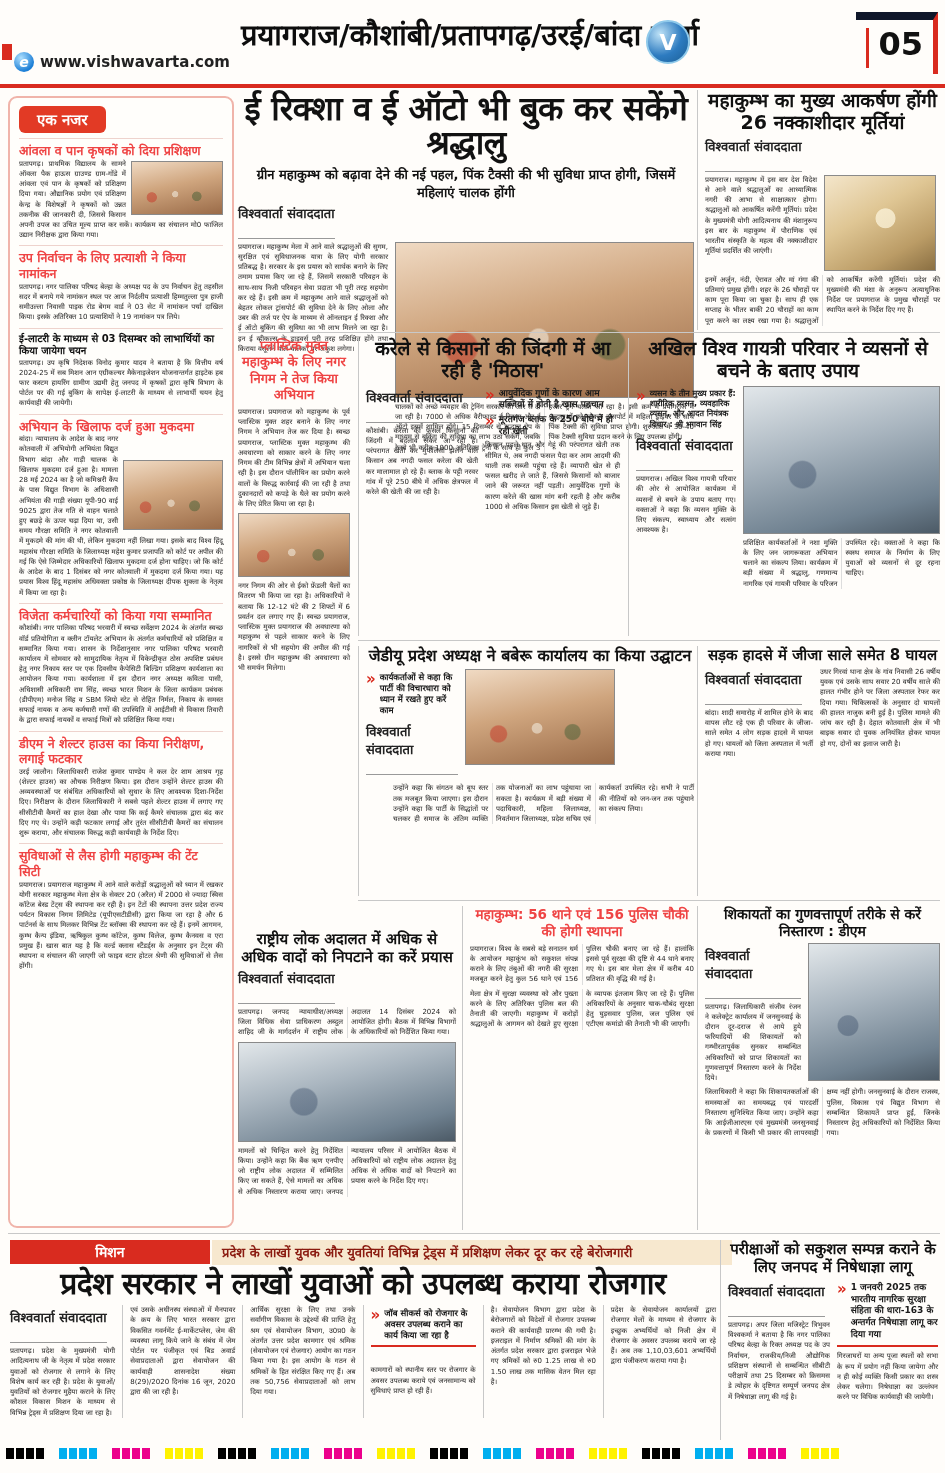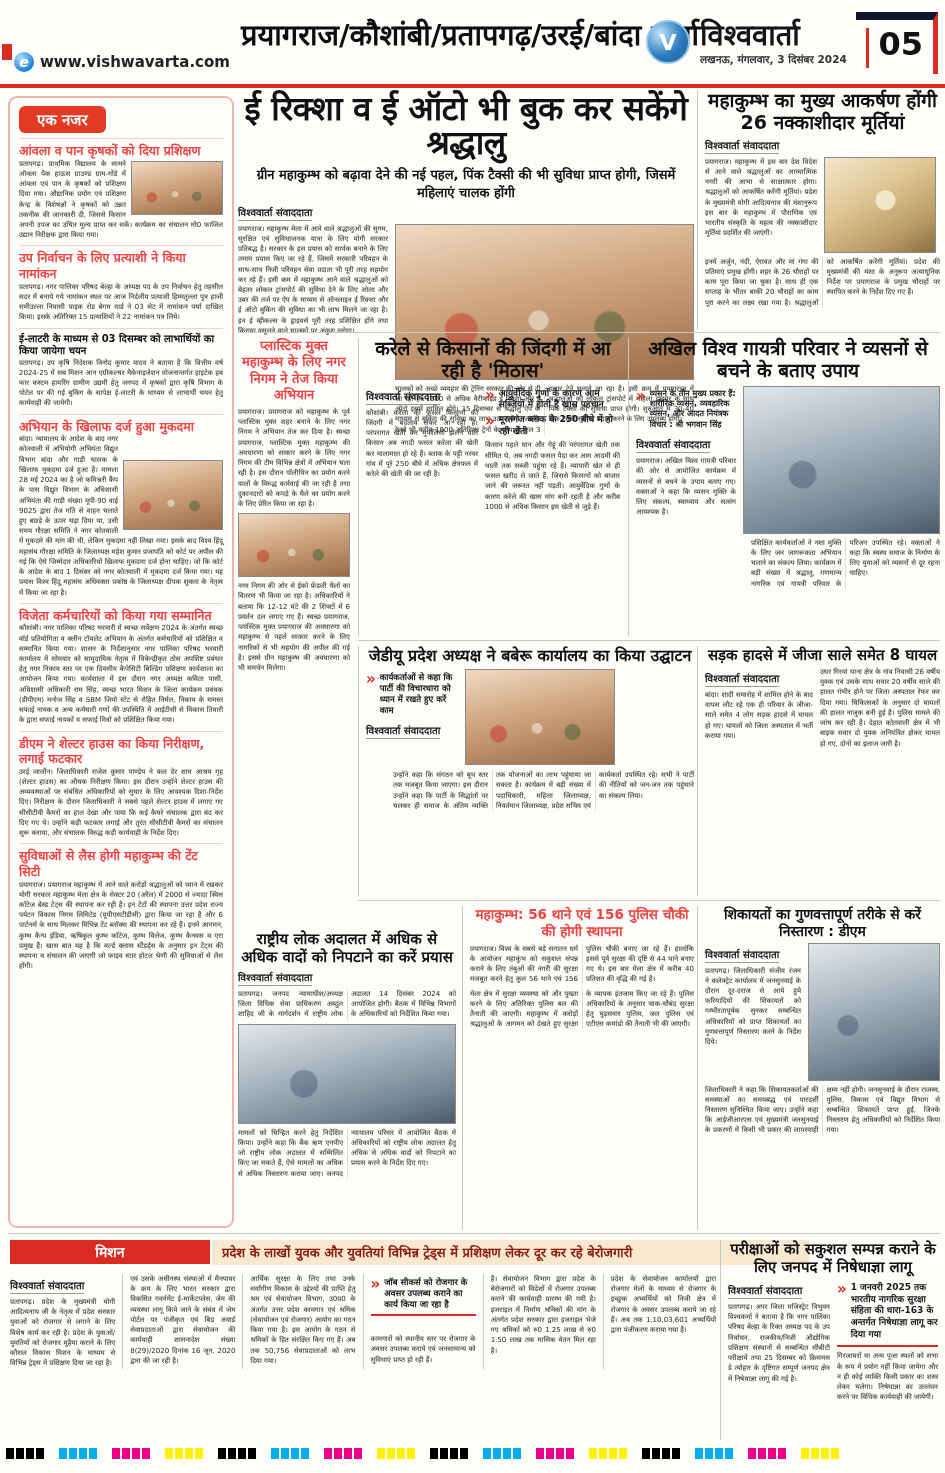--- a/index.html
+++ b/index.html
@@ -4,21 +4,21 @@
 <style>
   * { margin:0; padding:0; box-sizing:border-box; }
   html,body { background:#e9e9e9; }
   body { font-family:"DejaVu Sans", sans-serif; }
   .page { position:relative; width:945px; height:1473px; background:#fffdfa; margin:0 auto; overflow:hidden; }
   .abs { position:absolute; }
   .hl-xl { font-size:33px; font-weight:bold; color:#111; text-align:center; line-height:1.04; letter-spacing:-0.5px; }
   .hl-lg { font-size:19px; font-weight:bold; color:#111; text-align:center; line-height:1.15; }
   .hl-md { font-size:15px; font-weight:bold; color:#111; text-align:center; line-height:1.2; }
   .hl-sm { font-size:12.5px; font-weight:bold; color:#ef4444; line-height:1.25; }
-  .byline { font-size:10px; font-weight:bold; color:#222; border-bottom:1px solid #999; display:inline-block; padding-bottom:1px; margin:3px 0 3px; }
+  .byline { font-size:13px; font-weight:bold; color:#222; border-bottom:1px solid #999; display:inline-block; padding-bottom:16px; margin:3px 0 3px; }
   .bodytext { font-size:7px; line-height:1.46; text-align:justify; color:#1d1d1d; }
   .cols2 { columns:2; column-gap:8px; column-rule:1px solid #ddd; }
   .cols3 { columns:3; column-gap:8px; column-rule:1px solid #ddd;margin-left:27px; }
   .row { display:flex; gap:7px; }
   .photo { border:1px solid #8a8a8a; }
   .photo-warm { background:
       radial-gradient(circle at 22% 68%, rgba(198,62,44,.55) 0 6%, transparent 7%),
       radial-gradient(circle at 48% 62%, rgba(245,240,228,.55) 0 5%, transparent 6%),
       radial-gradient(circle at 72% 66%, rgba(70,96,54,.5) 0 6%, transparent 7%),
       linear-gradient(168deg,#f0dac3,#cfa57e 45%,#9a6b48); }
@@ -61,42 +61,38 @@
     <div style="font-size:29px;font-weight:bold;text-align:center;color:#0d0d0d;">प्रयागराज/कौशांबी/प्रतापगढ़/उरई/बांदा वार्ता</div>
   </div>
   <div class="abs" style="left:14px;top:52px;display:flex;align-items:center;">
     <span class="e-icon">e</span>
     <span style="font-size:15px;font-weight:bold;color:#222;">www.vishwavarta.com</span>
   </div>
   <div class="abs" style="left:646px;top:20px;display:flex;gap:10px;">
     <div class="logo-circle">
         <span>V</span>
       </div>
-    <div>
-      <div style="font-size:29px;font-weight:bold;color:#151515;line-height:1.05;">विश्ववार्ता</div>
-      <div style="font-size:10.5px;font-weight:bold;color:#333;margin-top:2px;">लखनऊ,  मंगलवार, 3 दिसंबर 2024</div>
-    </div>
   </div>
   <div class="abs pgbox" style="left:856px;top:12px;width:82px;height:62px;">
     <div class="pgnum">05</div>
   </div>
   <div class="red-rule" style="top:84px;"></div>
 
   <div class="abs ek-box" style="left:8px;top:96px;width:226px;height:1132px;">
     <div class="ek-tab">एक नजर</div>
 
     <div class="ek-art">
       <div class="hl-sm">आंवला व पान कृषकों को दिया प्रशिक्षण</div>
       <div class="photo photo-warm" style="float:right;width:92px;height:54px;margin:2px 0 2px 5px;"></div>
       <div class="bodytext">प्रतापगढ़। प्राथमिक विद्यालय के सामने ऑवला पैक हाऊस ग्राउण्ड ग्राम-गोंडे में आंवला एवं पान के कृषकों को प्रशिक्षण दिया गया। औद्यानिक प्रयोग एवं प्रशिक्षण केन्द्र के विशेषज्ञों ने कृषकों को उन्नत तकनीक की जानकारी दी, जिससे किसान अपनी उपज का उचित मूल्य प्राप्त कर सकें। कार्यक्रम का संचालन मो0 फाजिल उद्यान निरीक्षक द्वारा किया गया।</div>
     </div>
 
     <div class="ek-art">
       <div class="hl-sm">उप निर्वाचन के लिए प्रत्याशी ने किया नामांकन</div>
-      <div class="bodytext">प्रतापगढ़। नगर पालिका परिषद बेल्हा के अध्यक्ष पद के उप निर्वाचन हेतु तहसील सदर में बनाये गये नामांकन स्थल पर आज निर्दलीय प्रत्याशी हिम्मतुल्ला पुत्र हाजी समीउल्ला निवासी पाइक रोड बेगम वार्ड ने 03 सेट में नामांकन पर्चा दाखिल किया। इसके अतिरिक्त 15 प्रत्याशियों ने 22 नामांकन पत्र लिये।</div>
+      <div class="bodytext">प्रतापगढ़। नगर पालिका परिषद बेल्हा के अध्यक्ष पद के उप निर्वाचन हेतु तहसील सदर में बनाये गये नामांकन स्थल पर आज निर्दलीय प्रत्याशी हिम्मतुल्ला पुत्र हाजी समीउल्ला निवासी पाइक रोड बेगम वार्ड ने 03 सेट में नामांकन पर्चा दाखिल किया। इसके अतिरिक्त 10 प्रत्याशियों ने 19 नामांकन पत्र लिये।</div>
     </div>
 
     <div class="ek-art">
       <div style="font-size:10px;font-weight:bold;line-height:1.25;color:#111;">ई-लाटरी के माध्यम से 03 दिसम्बर को लाभार्थियों का किया जायेगा चयन</div>
       <div class="bodytext">प्रतापगढ़। उप कृषि निदेशक विनोद कुमार यादव ने बताया है कि वित्तीय वर्ष 2024-25 में सब मिशन आन एग्रीकल्चर मैकेनाइजेशन योजनान्तर्गत हाइटेक हब फार कस्टम हायरिंग ग्रामीण उद्यमी हेतु जनपद में कृषकों द्वारा कृषि विभाग के पोर्टल पर की गई बुकिंग के सापेक्ष ई-लाटरी के माध्यम से लाभार्थी चयन हेतु कार्यवाही की जायेगी।</div>
     </div>
 
     <div class="ek-art">
       <div class="hl-sm">अभियान के खिलाफ दर्ज हुआ मुकदमा</div>
       <div class="photo photo-warm" style="float:right;width:100px;height:70px;margin:26px 0 2px 5px;"></div>
@@ -178,21 +174,21 @@
       <div style="width:100px;">
         <div class="quote">
           <span class="qmark">»</span>
           <span class="qtext" style="font-size:8px;">व्यसन के तीन मुख्य प्रकार हैं: शारीरिक व्यसन, व्यवहारिक व्यसन, और आदत नियंत्रक विचार : श्री भगवान सिंह</span>
         </div>
         <div class="byline">विश्ववार्ता संवाददाता</div>
         <div class="bodytext">प्रयागराज। अखिल विश्व गायत्री परिवार की ओर से आयोजित कार्यक्रम में व्यसनों से बचने के उपाय बताए गए। वक्ताओं ने कहा कि व्यसन मुक्ति के लिए संकल्प, स्वाध्याय और सत्संग आवश्यक है।</div>
       </div>
       <div style="flex:1;">
         <div class="photo photo-cool" style="width:100%;height:148px;"></div>
-        <div class="bodytext cols2" style="margin-top:4px;margin-left:8px;">प्रशिक्षित कार्यकर्ताओं ने नशा मुक्ति के लिए जन जागरूकता अभियान चलाने का संकल्प लिया। कार्यक्रम में बड़ी संख्या में श्रद्धालु, गणमान्य नागरिक एवं गायत्री परिवार के परिजन उपस्थित रहे। वक्ताओं ने कहा कि स्वस्थ समाज के निर्माण के लिए युवाओं को व्यसनों से दूर रहना चाहिए।</div>
+        <div class="bodytext cols2" style="margin-top:4px;">प्रशिक्षित कार्यकर्ताओं ने नशा मुक्ति के लिए जन जागरूकता अभियान चलाने का संकल्प लिया। कार्यक्रम में बड़ी संख्या में श्रद्धालु, गणमान्य नागरिक एवं गायत्री परिवार के परिजन उपस्थित रहे। वक्ताओं ने कहा कि स्वस्थ समाज के निर्माण के लिए युवाओं को व्यसनों से दूर रहना चाहिए।</div>
       </div>
     </div>
   </div>
 
   <div class="hline" style="left:358px;top:640px;width:582px;"></div>
 
   <div class="abs vl" style="left:358px;top:646px;width:336px;height:250px;">
     <div class="hl-md" style="font-size:16px;">जेडीयू प्रदेश अध्यक्ष ने बबेरू कार्यालय का किया उद्घाटन</div>
     <div class="row" style="margin-top:4px;">
       <div style="width:92px;">
@@ -242,23 +238,24 @@
         <div class="bodytext">प्रतापगढ़। जिलाधिकारी संजीव रंजन ने कलेक्ट्रेट कार्यालय में जनसुनवाई के दौरान दूर-दराज से आये हुये फरियादियों की शिकायतों को गम्भीरतापूर्वक सुनकर सम्बन्धित अधिकारियों को प्राप्त शिकायतों का गुणवत्तापूर्ण निस्तारण करने के निर्देश दिये।</div>
       </div>
       <div class="photo photo-cool" style="flex:1;height:138px;"></div>
     </div>
     <div class="bodytext cols2" style="margin-top:4px;">जिलाधिकारी ने कहा कि शिकायतकर्ताओं की समस्याओं का समयबद्ध एवं पारदर्शी निस्तारण सुनिश्चित किया जाए। उन्होंने कहा कि आईजीआरएस एवं मुख्यमंत्री जनसुनवाई के प्रकरणों में किसी भी प्रकार की लापरवाही क्षम्य नहीं होगी। जनसुनवाई के दौरान राजस्व, पुलिस, विकास एवं विद्युत विभाग से सम्बन्धित शिकायतें प्राप्त हुईं, जिनके निस्तारण हेतु अधिकारियों को निर्देशित किया गया।</div>
   </div>
 
   <div class="hline" style="left:8px;top:1233px;width:932px;"></div>
 
   <div class="abs mission-label" style="left:10px;top:1240px;width:200px;">मिशन</div>
-  <div class="abs mission-strip" style="left:212px;top:1240px;width:597px;">प्रदेश के लाखों युवक और युवतियां विभिन्न ट्रेड्स में प्रशिक्षण लेकर दूर कर रहे बेरोजगारी</div>
+  <div class="abs mission-strip" style="left:212px;top:1240px;width:520px;">प्रदेश के लाखों युवक और युवतियां विभिन्न ट्रेड्स में प्रशिक्षण लेकर दूर कर रहे बेरोजगारी</div>
 
   <div class="abs" style="left:10px;top:1268px;width:706px;">
+    <div class="hl-xl" style="font-size:30px;">प्रदेश सरकार ने लाखों युवाओं को उपलब्ध कराया रोजगार</div>
     <div class="row" style="margin-top:6px;">
       <div style="flex:1;">
         <div class="byline">विश्ववार्ता संवाददाता</div>
         <div class="bodytext">प्रतापगढ़। प्रदेश के मुख्यमंत्री योगी आदित्यनाथ जी के नेतृत्व में प्रदेश सरकार युवाओं को रोजगार से लगाने के लिए विशेष कार्य कर रही है। प्रदेश के युवाओं/युवतियों को रोजगार मुहैया कराने के लिए कौशल विकास मिशन के माध्यम से विभिन्न ट्रेड्स में प्रशिक्षण दिया जा रहा है।</div>
       </div>
       <div class="bodytext vl" style="flex:1;">एवं उसके अधीनस्थ संस्थाओं में मैनपावर के क्रय के लिए भारत सरकार द्वारा विकसित गवर्नमेंट ई-मार्केटप्लेस, जेम की व्यवस्था लागू किये जाने के संबंध में जेम पोर्टल पर पंजीकृत एवं बिड अवार्ड सेवाप्रदाताओं द्वारा सेवायोजन की कार्यवाही शासनादेश संख्या 8(29)/2020 दिनांक 16 जून, 2020 द्वारा की जा रही है।</div>
       <div class="bodytext vl" style="flex:1;">आर्थिक सुरक्षा के लिए तथा उनके सर्वांगीण विकास के उद्देश्यों की प्राप्ति हेतु श्रम एवं सेवायोजन विभाग, उ0प्र0 के अंतर्गत उत्तर प्रदेश कामगार एवं श्रमिक (सेवायोजन एवं रोजगार) आयोग का गठन किया गया है। इस आयोग के गठन से श्रमिकों के हित संरक्षित किए गए हैं। अब तक 50,756 सेवाप्रदाताओं को लाभ दिया गया।</div>
       <div class="vl" style="flex:1;">
         <div class="quote" style="border-bottom:2px solid #d92b1f;padding-bottom:4px;">
           <span class="qmark">»</span>

